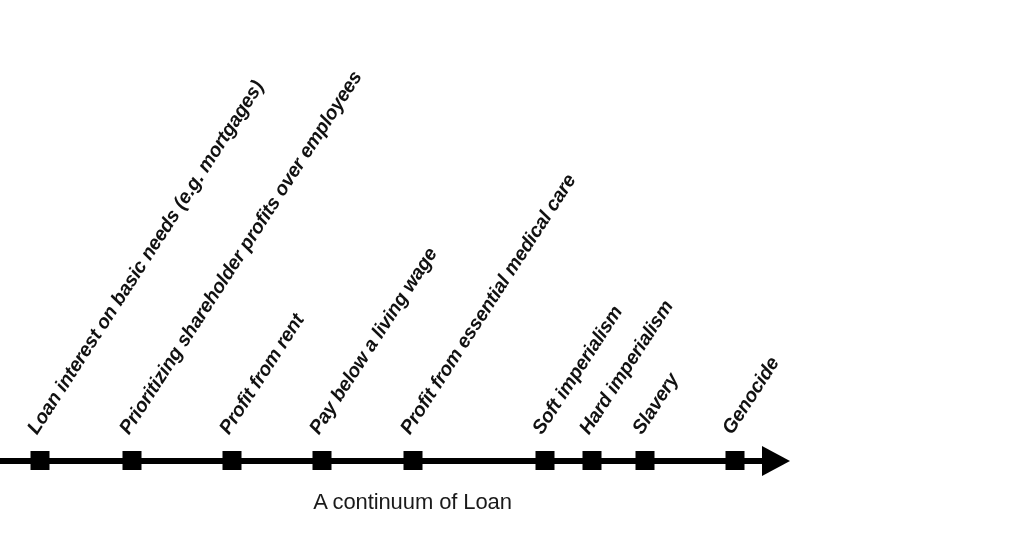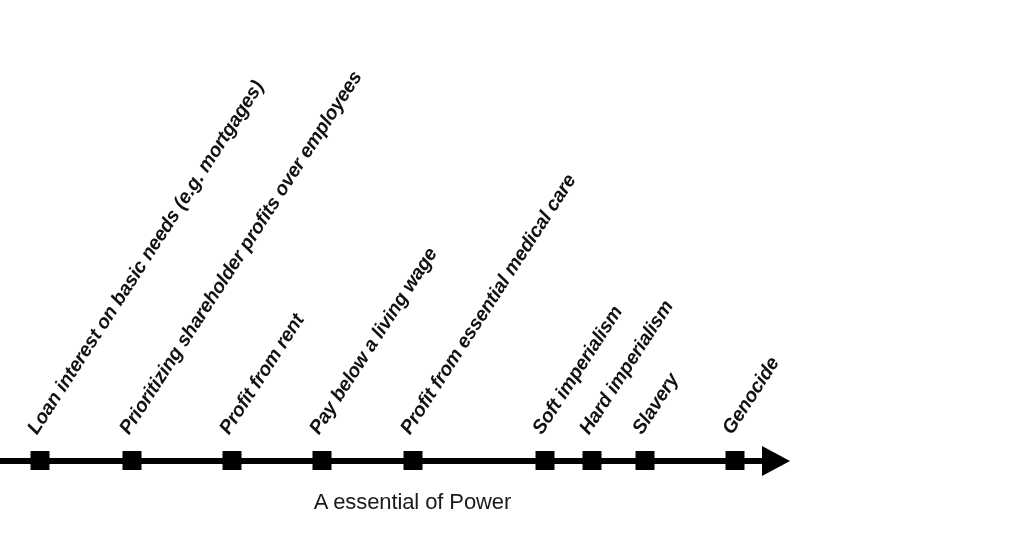--- a/index.html
+++ b/index.html
@@ -136,15 +136,15 @@
         <div class="tick-label" style="transform: rotate(-57deg);">Hard imperialism</div>
       </div>
       <div class="label-anchor" style="left: 645px;">
         <div class="tick-label" style="transform: rotate(-57deg);">Slavery</div>
       </div>
       <div class="label-anchor" style="left: 735px;">
         <div class="tick-label" style="transform: rotate(-57deg);">Genocide</div>
       </div>
     </div>
 
-  <div class="caption">A essential of Power</div>
+  <div class="caption">A continuum of Loan</div>
 
 </div>
 
 </body></html>

